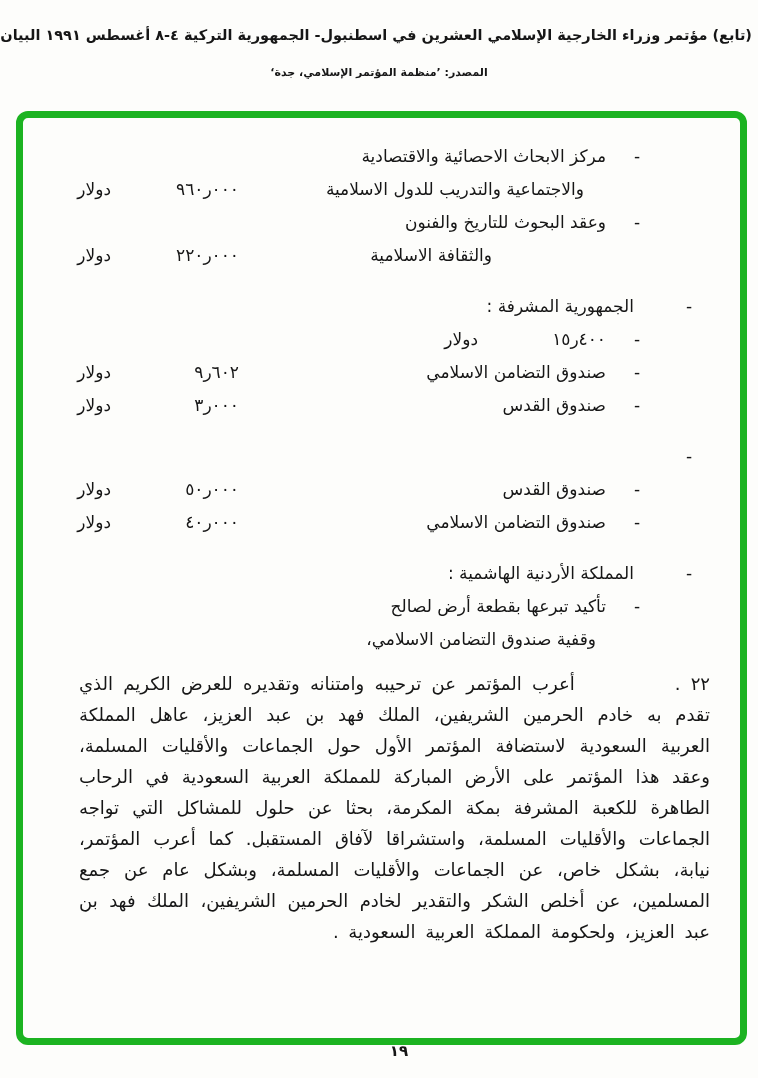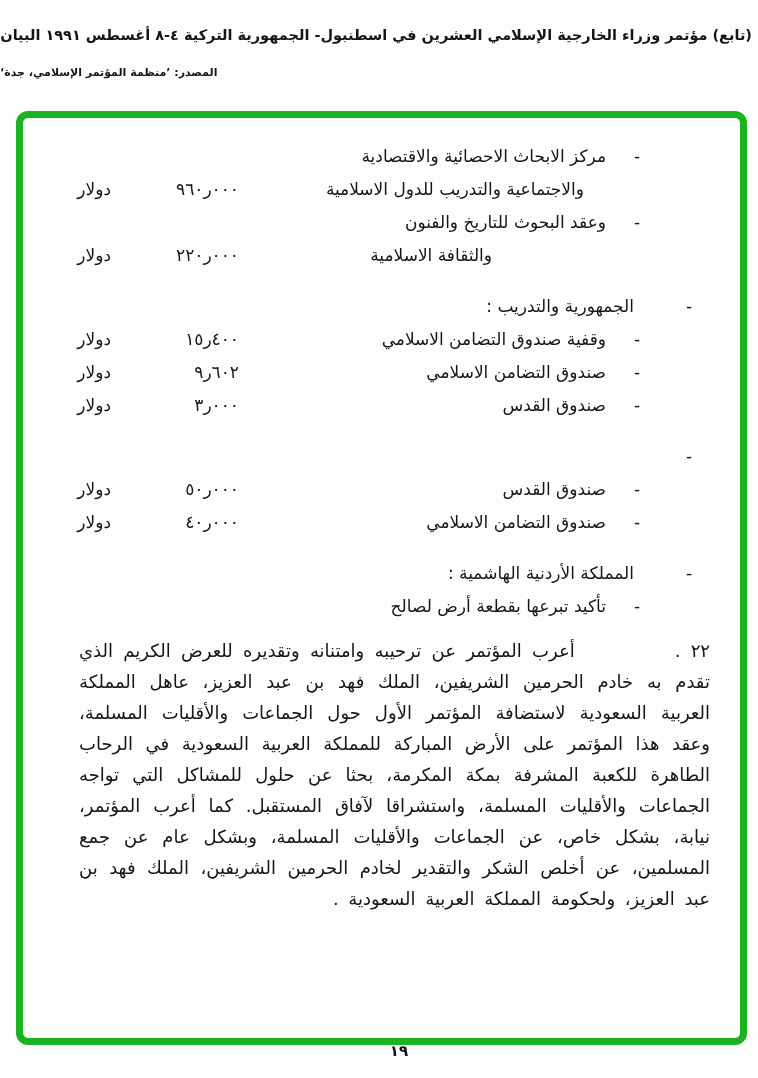--- a/index.html
+++ b/index.html
@@ -10,21 +10,21 @@
     font-family:"DejaVu Sans",sans-serif;
     direction:rtl;
   }
   .doc-title{
     position:absolute;top:27px;right:6px;left:6px;
     text-align:center;font-weight:bold;font-size:14.5px;
     white-space:nowrap;letter-spacing:0;
   }
   .doc-source{
     position:absolute;top:66px;right:0;left:0;
-    text-align:left;font-weight:bold;font-size:11px;
+    text-align:center;font-weight:bold;font-size:11px;
   }
   .content-box{
     position:absolute;top:111px;left:16px;
     width:717px;height:898px;
     border:7px solid #1cb321;border-radius:12px;
     padding-top:22px;
     background:#fdfdfb;
     box-sizing:content-box;
   }
   .row{
@@ -89,25 +89,24 @@
       <div class="row cont2">
         <span class="text">والثقافة الاسلامية</span>
         <span class="amount">٢٢٠ر٠٠٠</span>
         <span class="currency">دولار</span>
       </div>
 
       <div class="gap"></div>
 
       <div class="row country">
         <span class="dash">-</span>
-        <span class="text">الجمهورية والتدريب :</span>
+        <span class="text">الجمهورية المشرفة :</span>
       </div>
       <div class="row sub">
         <span class="dash">-</span>
-        <span class="text">وقفية صندوق التضامن الاسلامي</span>
         <span class="amount">١٥ر٤٠٠</span>
         <span class="currency">دولار</span>
       </div>
       <div class="row sub">
         <span class="dash">-</span>
         <span class="text">صندوق التضامن الاسلامي</span>
         <span class="amount">٩ر٦٠٢</span>
         <span class="currency">دولار</span>
       </div>
       <div class="row sub">
@@ -138,20 +137,23 @@
       <div class="gap"></div>
 
       <div class="row country">
         <span class="dash">-</span>
         <span class="text">المملكة الأردنية الهاشمية :</span>
       </div>
       <div class="row sub">
         <span class="dash">-</span>
         <span class="text">تأكيد تبرعها بقطعة أرض لصالح</span>
       </div>
+      <div class="row cont3">
+        <span class="text">وقفية صندوق التضامن الاسلامي،</span>
+      </div>
 
     </div>
 
     <p class="para"><span class="para-num">٢٢ .</span><span class="tab"></span><span>أعرب المؤتمر عن ترحيبه وامتنانه وتقديره للعرض الكريم الذي تقدم به خادم الحرمين الشريفين، الملك فهد بن عبد العزيز، عاهل المملكة العربية السعودية لاستضافة المؤتمر الأول حول الجماعات والأقليات المسلمة، وعقد هذا المؤتمر على الأرض المباركة للمملكة العربية السعودية في الرحاب الطاهرة للكعبة المشرفة بمكة المكرمة، بحثا عن حلول للمشاكل التي تواجه الجماعات والأقليات المسلمة، واستشراقا لآفاق المستقبل. كما أعرب المؤتمر، نيابة، بشكل خاص، عن الجماعات والأقليات المسلمة، وبشكل عام عن جمع المسلمين، عن أخلص الشكر والتقدير لخادم الحرمين الشريفين، الملك فهد بن عبد العزيز، ولحكومة المملكة العربية السعودية .</span></p>
 
   </div>
 
   <div class="page-number">١٩</div>
 
 </div>

